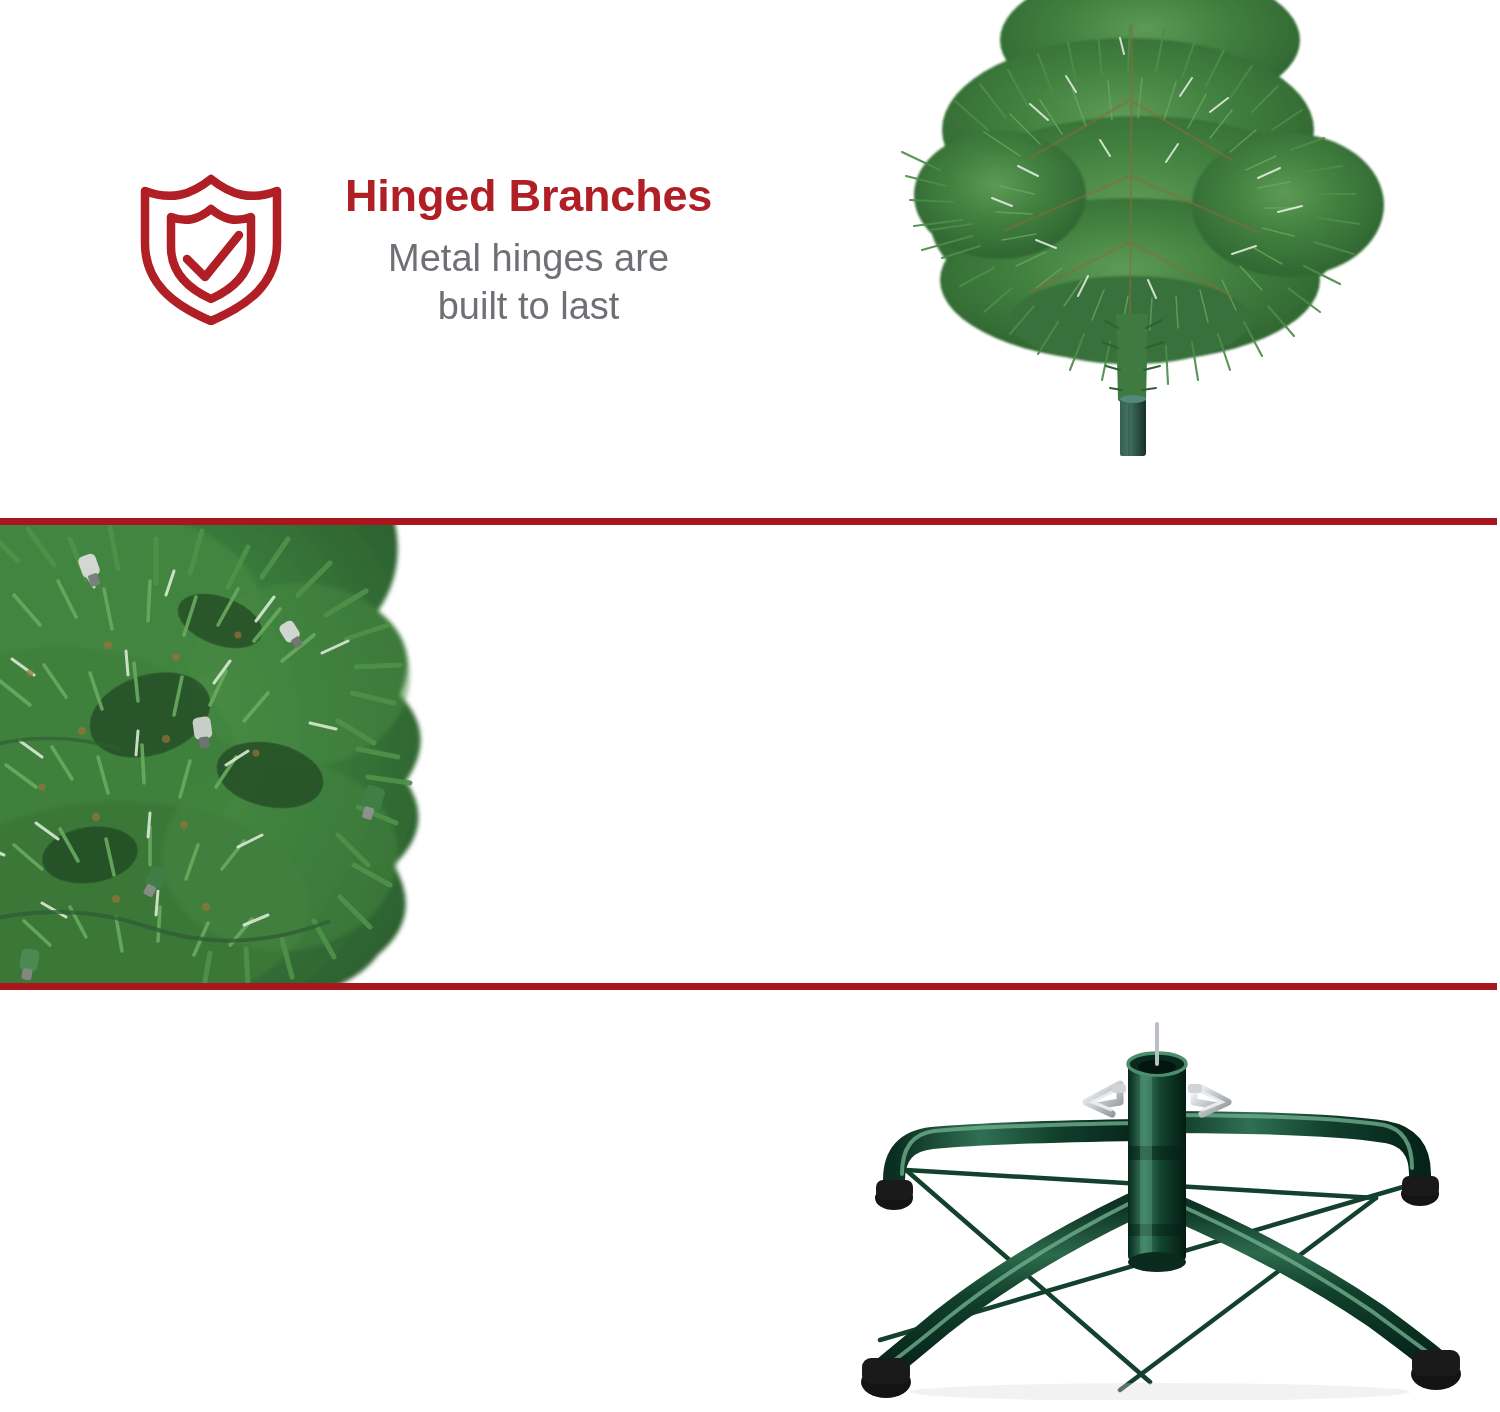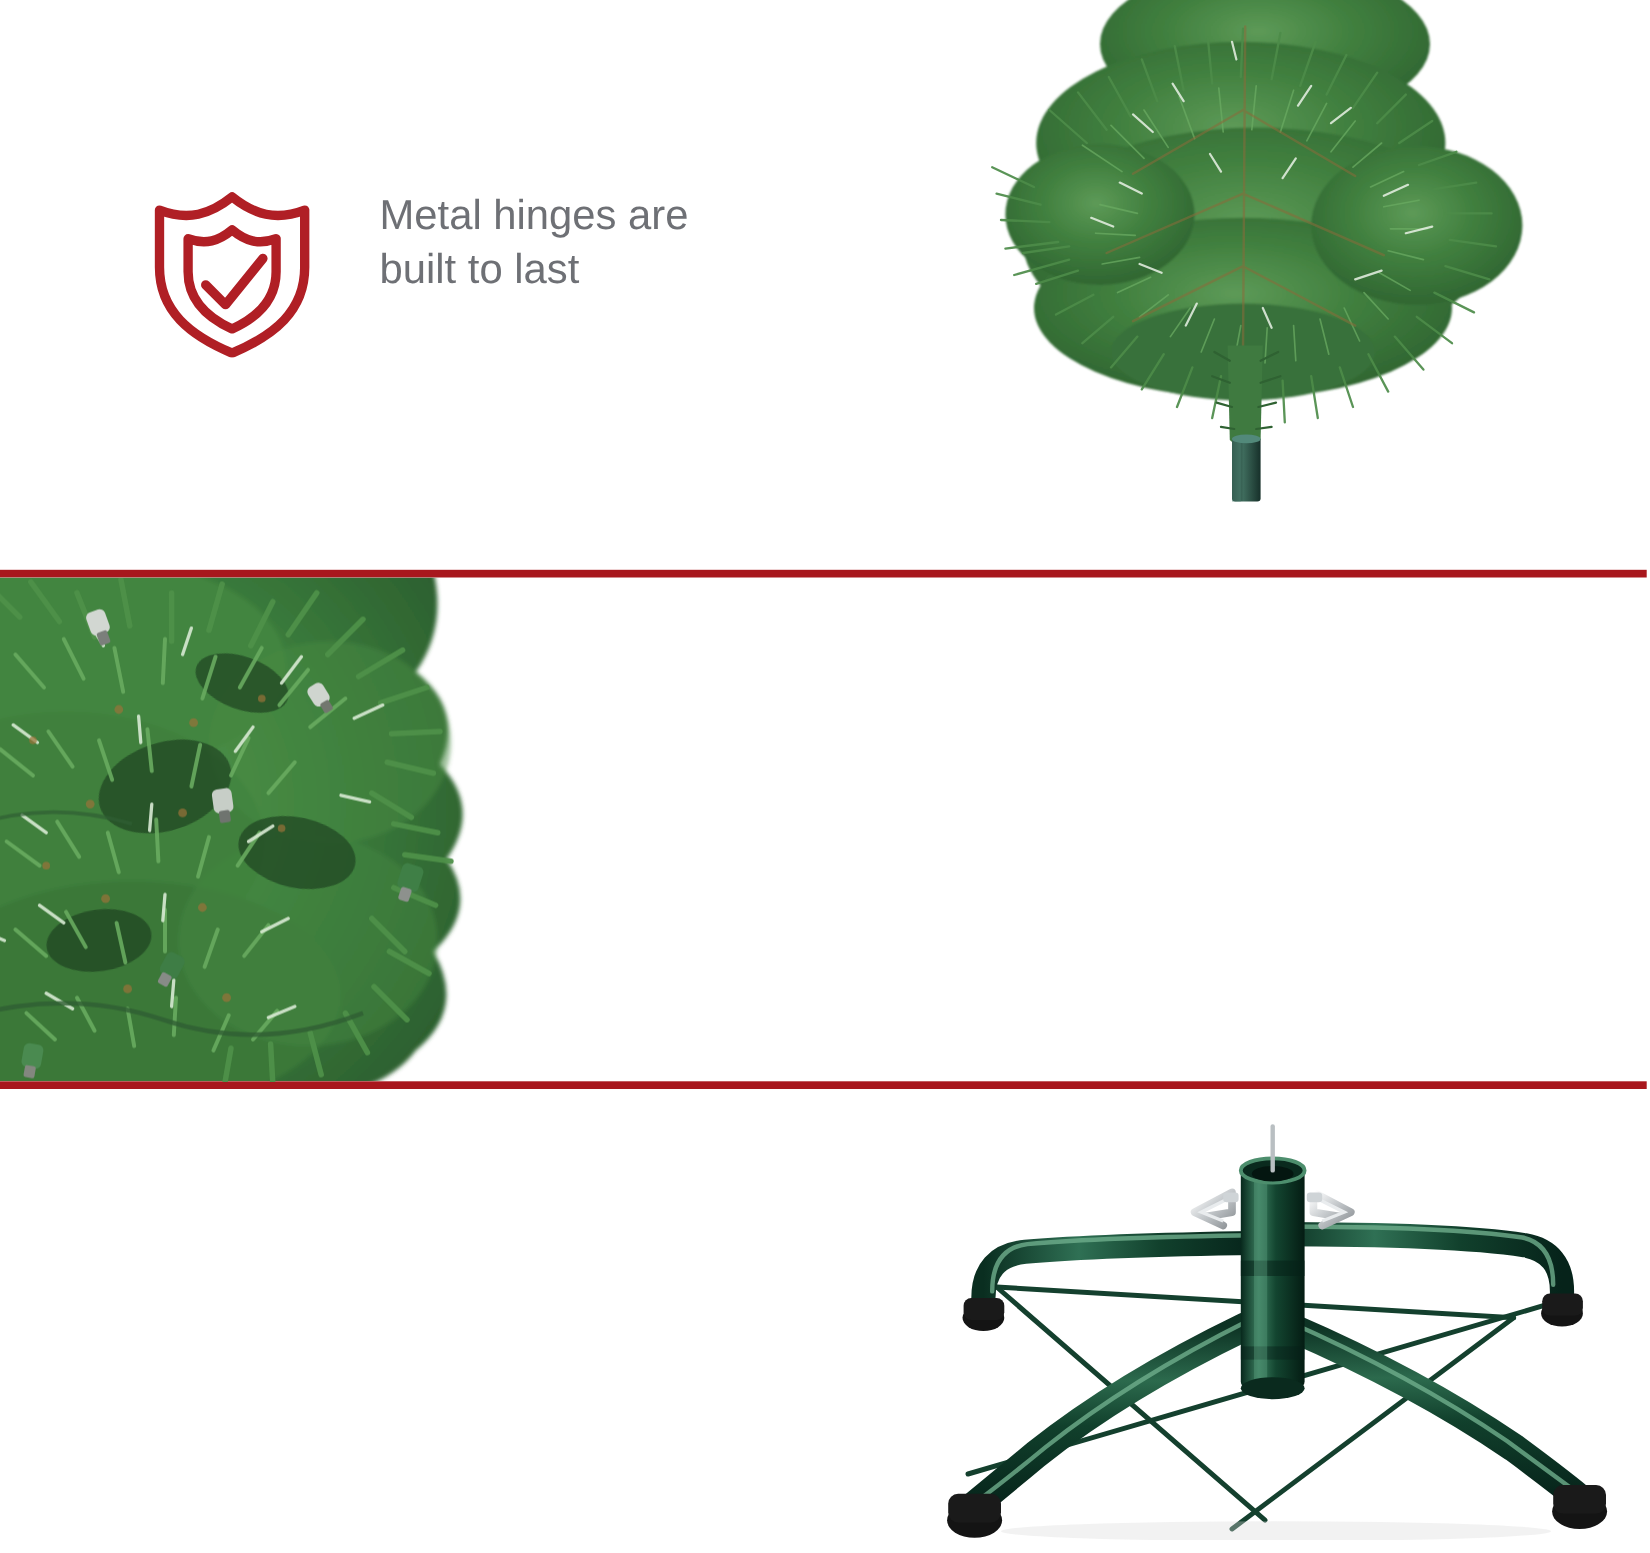--- a/index.html
+++ b/index.html
@@ -53,20 +53,21 @@
     margin: 0 0 14px 0;
     white-space: nowrap;
   }
   .feature-desc {
     color: #6e7075;
     font-size: 38px;
     font-weight: 300;
     line-height: 1.28;
     margin: 0;
     white-space: pre-line;
+    text-align: center;
   }
 
   
   #text-hinged { left: 345px; top: 172px; text-align: left; }
 
   
   .feature-icon { position: absolute; }
   #icon-shield { left: 133px; top: 165px;  width: 160px; height: 160px; }
 
   
@@ -165,20 +166,21 @@
           <path d="M12 26 C38 36 58 30 78 14 C98 30 118 36 144 26 L144 78
                    C144 118 116 140 78 156 C40 140 12 118 12 78 Z"></path>
           <path d="M38 52 C54 58 66 54 78 44 C90 54 102 58 118 52 L118 82
                    C118 108 100 124 78 134 C56 124 38 108 38 82 Z"></path>
           <path d="M54 94 L72 112 L106 70"></path>
         </g>
       </svg>
     </div>
 
     <div class="feature-text" id="text-hinged">
+      <h2 class="feature-title">Hinged Branches</h2>
       <p class="feature-desc">Metal hinges are
 built to last</p>
     </div>
   </div>
 
   <div class="divider" id="divider-1"></div>
 
   <div class="panel" id="panel-pvc">
 
     <div class="photo" id="photo-tips">

